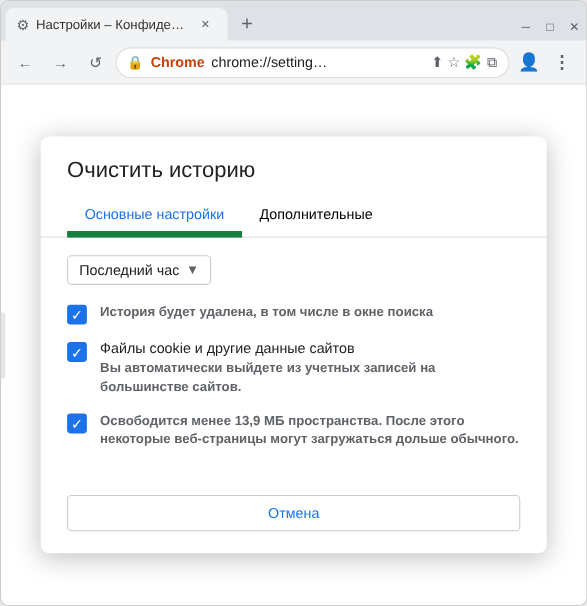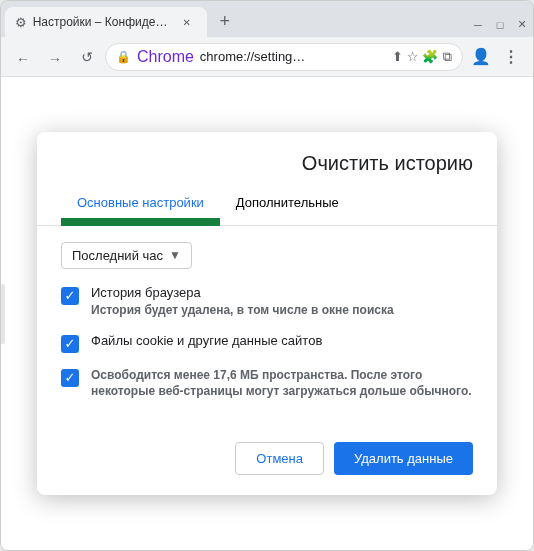--- a/index.html
+++ b/index.html
@@ -176,42 +176,41 @@
       padding: 0;
       overflow: hidden;
     }
 
     .dialog-title {
       font-size: 20px;
       font-weight: 400;
       color: #202124;
       padding: 20px 24px 0 24px;
       margin-bottom: 12px;
-      text-align: right;
     }
 
     
     .dialog-tabs {
       display: flex;
       border-bottom: 1px solid #e0e0e0;
       padding: 0 24px;
     }
 
     .dialog-tab {
       padding: 8px 16px;
       font-size: 13px;
       cursor: pointer;
       color: #000000;
       border-bottom: 2px solid transparent;
       margin-bottom: -1px;
     }
 
     .dialog-tab.active {
       color: #1a73e8;
-      border-bottom: 8px solid #15803d;
+      border-bottom: 6px solid #15803d;
       font-weight: 500;
     }
 
     
     .dialog-body {
       padding: 16px 24px;
     }
 
     .time-range-row {
       display: flex;
@@ -286,22 +285,23 @@
       font-size: 12px;
       color: #5f6368;
       line-height: 1.4;
       font-weight: bold;
     }
 
     
     .dialog-footer {
       display: flex;
       justify-content: flex-end;
-      gap: 10px;
+      gap: 0;
       padding: 12px 24px 20px 24px;
+      flex-direction: column;
     }
 
     .btn-cancel {
       padding: 8px 20px;
       border: 1px solid #ccc;
       border-radius: 4px;
       background: #fff;
       font-size: 13px;
       color: #1a73e8;
       cursor: pointer;
@@ -355,21 +355,21 @@
     </div>
     <div class="nav-btn">
       <span>→</span>
     </div>
     <div class="nav-btn">
       <span>↺</span>
     </div>
 
     <div class="address-bar">
       <span class="lock-icon">🔒</span>
-      <span style="font-size:16px; color:#6d28d9;">Chrome</span>
+      <span style="font-size:13px; color:#c2410c;font-weight:bold;">Chrome</span>
       <span class="address-text">chrome://setting…</span>
       <div class="address-icons">
         <span class="addr-icon" style="font-size:13px; color:#5f6368;">⬆</span>
         <span class="addr-icon">☆</span>
         <span class="addr-icon" style="font-size:13px;">🧩</span>
         <span class="addr-icon" style="color:#5f6368;">⧉</span>
       </div>
     </div>
     <div class="nav-right-icons">
       <div class="nav-btn">
@@ -407,50 +407,49 @@
             </div>
           </div>
 
           <div class="checkbox-item">
             <div class="checkbox-wrap">
               <div class="custom-checkbox">
                 <span class="check">✓</span>
               </div>
             </div>
             <div class="checkbox-text">
-              <div class="checkbox-title">История браузера</div>
               <div class="checkbox-desc">История будет удалена, в том числе в окне поиска</div>
             </div>
           </div>
 
           <div class="checkbox-item">
             <div class="checkbox-wrap">
               <div class="custom-checkbox">
                 <span class="check">✓</span>
               </div>
             </div>
             <div class="checkbox-text">
               <div class="checkbox-title">Файлы cookie и другие данные сайтов</div>
+              <div class="checkbox-desc">Вы автоматически выйдете из учетных записей на большинстве сайтов.</div>
             </div>
           </div>
 
           <div class="checkbox-item">
             <div class="checkbox-wrap">
               <div class="custom-checkbox">
                 <span class="check">✓</span>
               </div>
             </div>
             <div class="checkbox-text">
-              <div class="checkbox-desc">Освободится менее 17,6 МБ пространства. После этого некоторые веб-страницы могут загружаться дольше обычного.</div>
+              <div class="checkbox-desc">Освободится менее 13,9 МБ пространства. После этого некоторые веб-страницы могут загружаться дольше обычного.</div>
             </div>
           </div>
 
         </div>
 
         <div class="dialog-footer">
           <button class="btn-cancel">Отмена</button>
-          <button class="btn-delete">Удалить данные</button>
         </div>
 
       </div>
     </div>
   </div>
 </div>
 
 </body></html>

